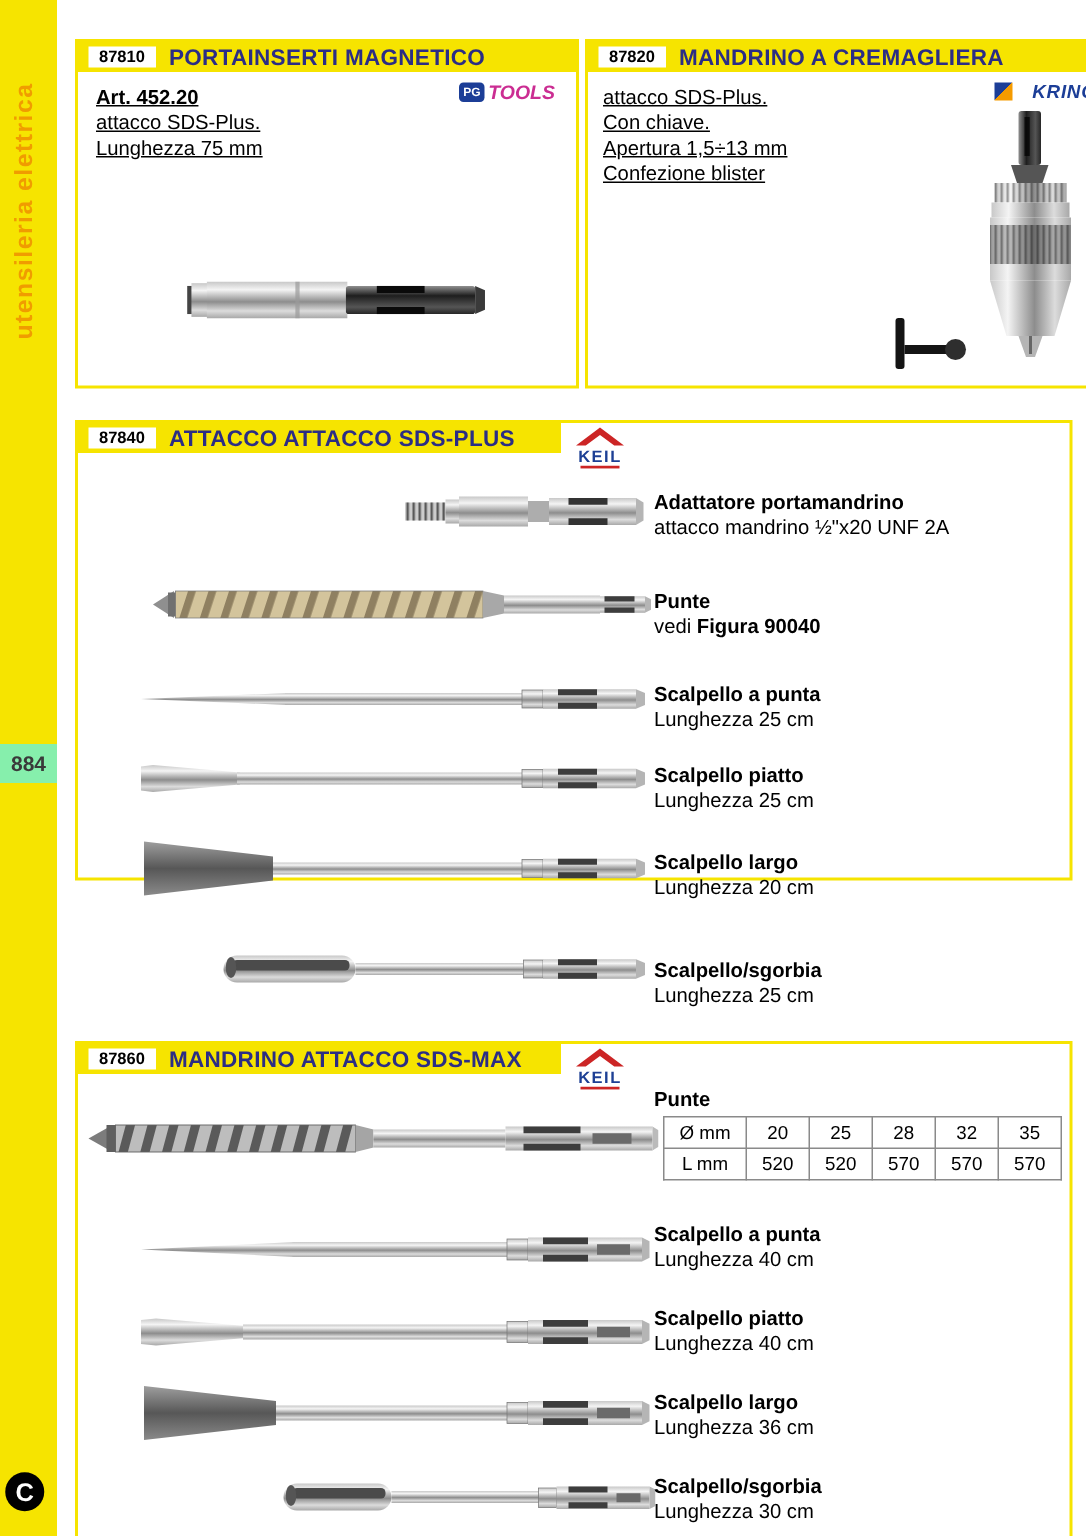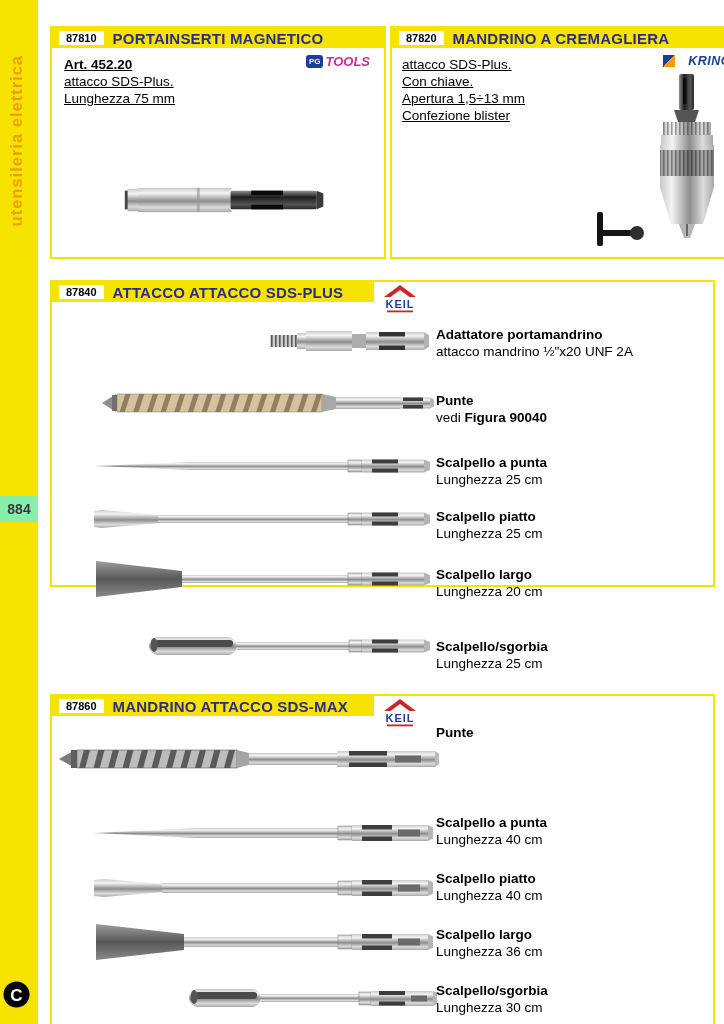--- a/index.html
+++ b/index.html
@@ -285,20 +285,36 @@
       <rect x="292" y="9" width="38" height="4.5" fill="#3d3d3d"></rect>
       <rect x="292" y="20.5" width="38" height="4.5" fill="#3d3d3d"></rect>
       <rect x="338" y="13.5" width="26" height="7" fill="#6a6a6a"></rect>
       <polygon points="378,9 382,11.5 382,22.5 378,25" fill="#bbb"></polygon>
     </svg>
     <div class="row-text" style="top:28px;">
       <div class="row-title">Punte</div>
     </div>
     <table class="punte-table">
       <tbody>
+        <tr>
+          <td class="lbl">Ø mm</td>
+          <td>20</td>
+          <td>25</td>
+          <td>28</td>
+          <td>32</td>
+          <td>35</td>
+        </tr>
+        <tr>
+          <td class="lbl">L mm</td>
+          <td>520</td>
+          <td>520</td>
+          <td>570</td>
+          <td>570</td>
+          <td>570</td>
+        </tr>
       </tbody>
     </table>
 
     <svg class="img" style="left:40px;top:124px;" width="345" height="26" viewBox="0 0 345 26">
       <polygon points="2,13 105,8 105,18" fill="url(#mv)"></polygon>
       <rect x="103" y="8" width="145" height="10" fill="url(#mv)"></rect>
       <rect x="246" y="6" width="14" height="14" fill="url(#mv)" stroke="#777" stroke-width="0.5"></rect>
       <rect x="260" y="5" width="76" height="16" fill="url(#mv)"></rect>
       <rect x="270" y="5" width="30" height="4.5" fill="#3d3d3d"></rect>
       <rect x="270" y="16.5" width="30" height="4.5" fill="#3d3d3d"></rect>

